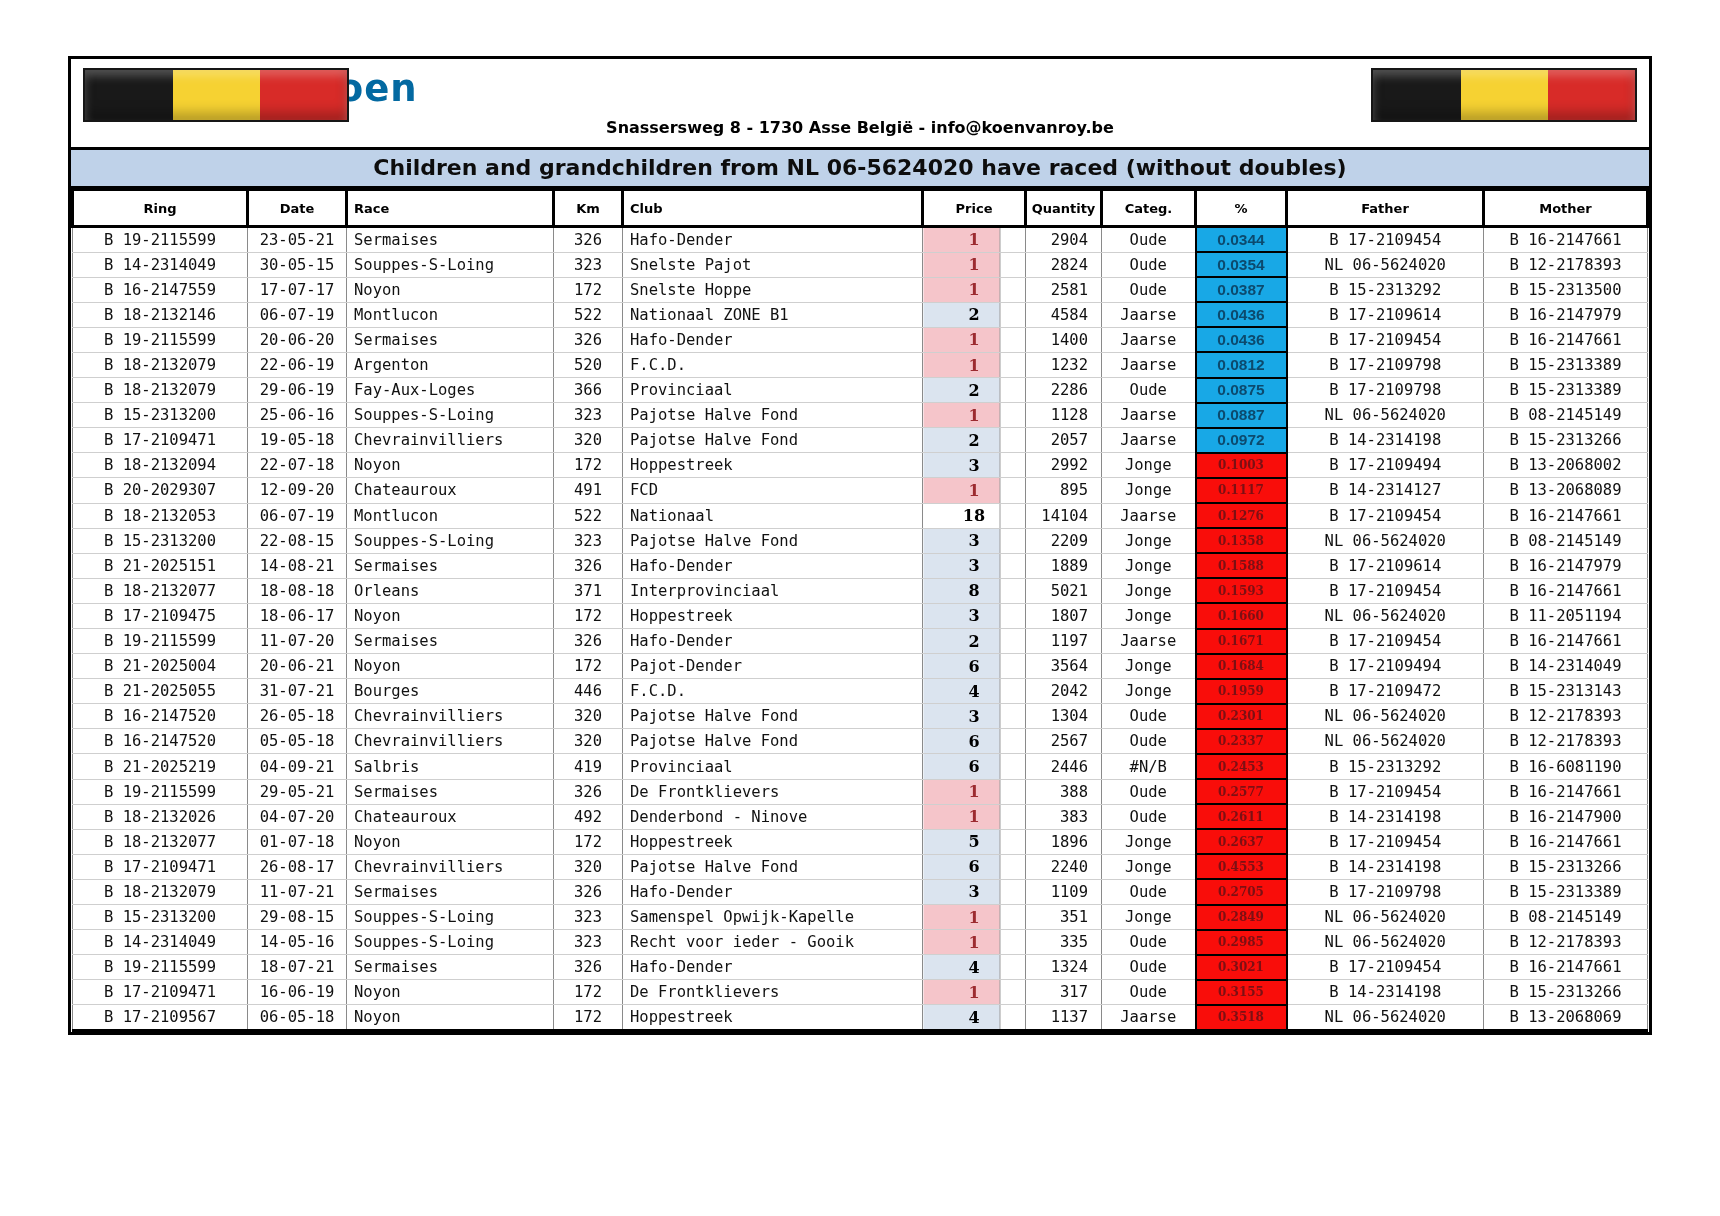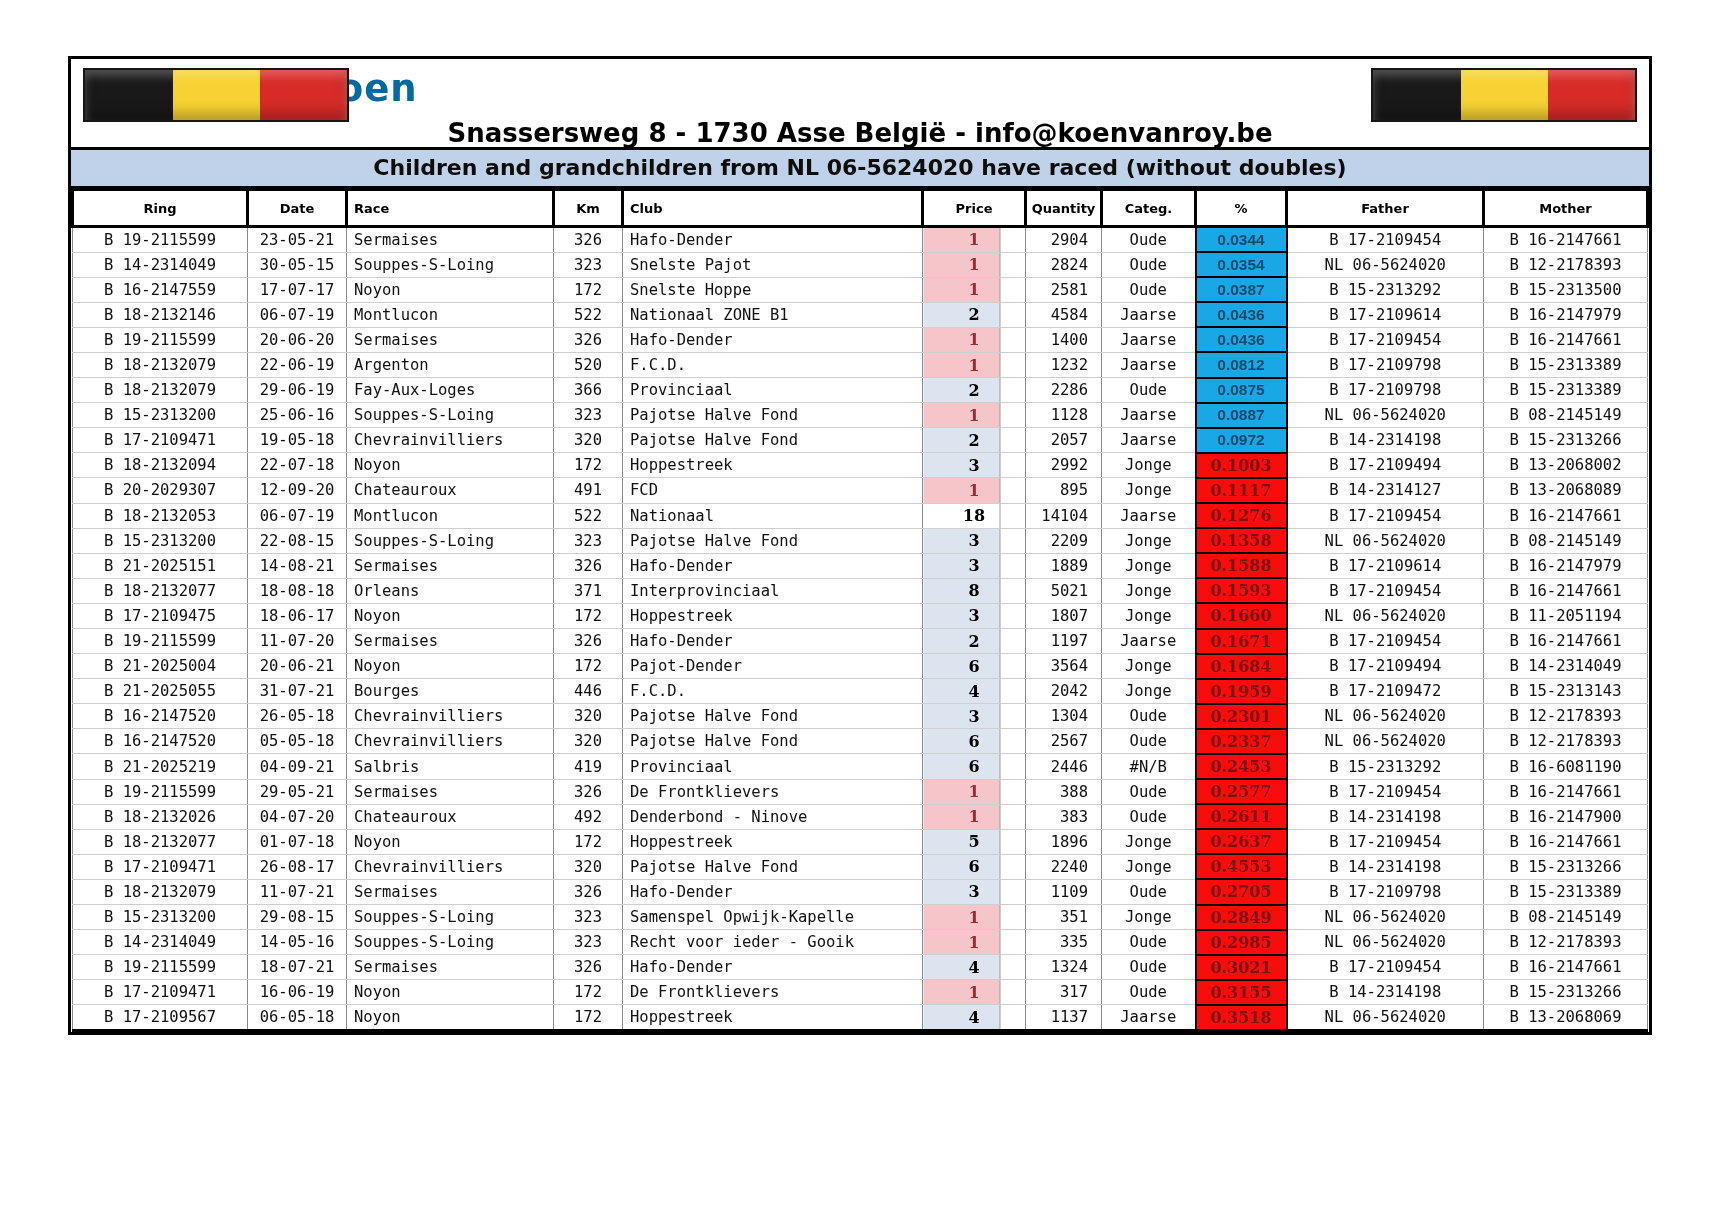--- a/index.html
+++ b/index.html
@@ -5,21 +5,21 @@
   html,body{margin:0;padding:0;background:#ffffff;}
   body{width:1720px;height:1216px;position:relative;font-family:"DejaVu Sans",sans-serif;}
   .frame{position:absolute;left:68px;top:56px;width:1578px;border:3px solid #000;background:#fff;}
   
   .masthead{position:relative;height:88px;background:#fff;}
   .flag{position:absolute;top:9px;width:262px;height:50px;border:2px solid #161616;
         background:linear-gradient(90deg,#191919 0 33.4%,#f6d232 33.4% 66.7%,#d82b28 66.7% 100%);
         box-shadow:inset 0 6px 10px rgba(255,255,255,.25), inset 0 -8px 12px rgba(0,0,0,.25);}
   .flag.left{left:12px;} .flag.right{right:12px;}
   .m-title{text-align:left;font-size:37px;font-weight:bold;letter-spacing:1px;padding-top:8px;color:#0369a1;margin-left:48px;}
-  .m-sub{text-align:center;font-size:26px;font-weight:bold;margin-top:8px;color:#000;}
+  .m-sub{text-align:center;font-size:16px;font-weight:bold;margin-top:8px;color:#000;}
   
   .banner{border-top:3px solid #000;border-bottom:2px solid #000;background:#bfd2e9;
           height:36px;line-height:36px;text-align:center;font-size:22px;font-weight:bold;color:#0d0d0d;}
   
   table{border-collapse:collapse;table-layout:fixed;width:100%;}
   th{font-family:"DejaVu Sans",sans-serif;font-size:13px;font-weight:bold;color:#000;
      border:3px solid #000;height:34px;padding:0 4px;background:#fff;}
   th.al{text-align:left;padding-left:6px;}
   td{font-family:"DejaVu Sans Mono","Liberation Mono",monospace;font-size:15.5px;color:#111;
      height:23.1px;padding:0;border-left:1px solid #8a8a8a;border-right:1px solid #8a8a8a;
@@ -31,21 +31,21 @@
   td.qty{text-align:right;padding-right:13px;}
   
   td.price{font-family:"DejaVu Serif","Liberation Serif",serif;font-weight:bold;font-size:16px;}
   td.price .pv{display:inline-block;width:calc(100% - 25px);text-align:center;}
   td.price.p1{color:#9c2b30;background:linear-gradient(90deg,#f5c5ca 0,#f5c5ca calc(100% - 26px),#9a9a9a calc(100% - 26px),#9a9a9a calc(100% - 25px),#fff calc(100% - 25px));}
   td.price.pn{color:#000;background:linear-gradient(90deg,#dbe4ef 0,#dbe4ef calc(100% - 26px),#9a9a9a calc(100% - 26px),#9a9a9a calc(100% - 25px),#fff calc(100% - 25px));}
   td.price.pbig{color:#000;background:linear-gradient(90deg,#fff 0,#fff calc(100% - 26px),#9a9a9a calc(100% - 26px),#9a9a9a calc(100% - 25px),#fff calc(100% - 25px));margin-left:24px;}
   
   td.pct{font-weight:bold;border:2px solid #000;}
   td.pct.cyan{background:#18a8e6;color:#0c4a6e;font-family:Liberation Sans, sans-serif;}
-  td.pct.red{background:#f90d0a;color:#7c1014;font-family:"DejaVu Serif","Liberation Serif",serif;font-size:16px;}
+  td.pct.red{background:#f90d0a;color:#7c1014;font-family:"DejaVu Serif","Liberation Serif",serif;font-size:12px;}
 </style>
 </head>
 <body>
 
 <div class="frame">
   <div class="masthead">
     <div class="flag left"></div>
     <div class="flag right"></div>
     <div class="m-title">Van Roy Koen</div>
     <div class="m-sub">Snassersweg 8 - 1730 Asse België - info@koenvanroy.be</div>

